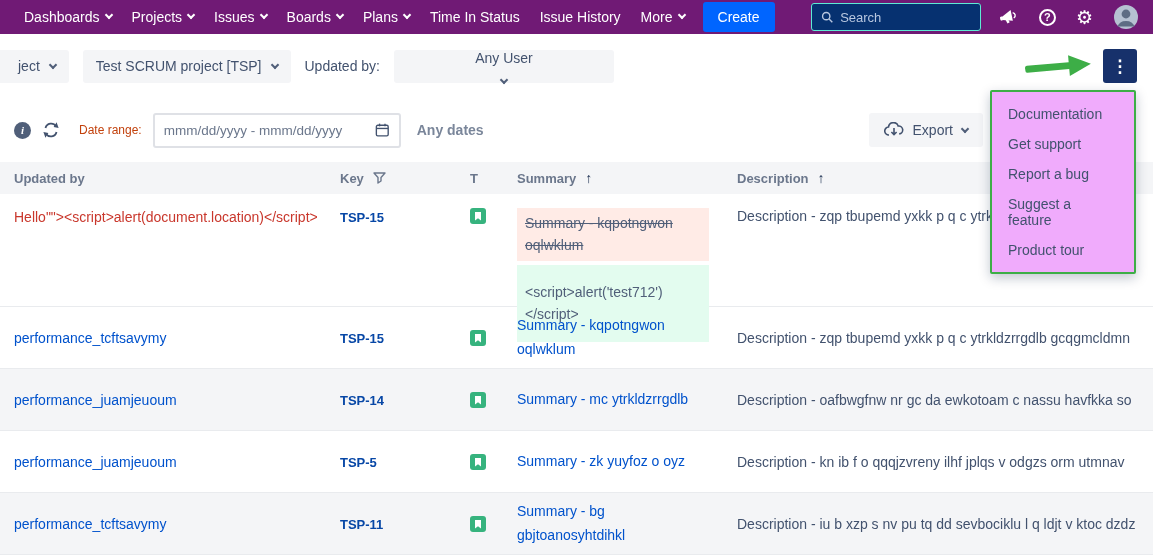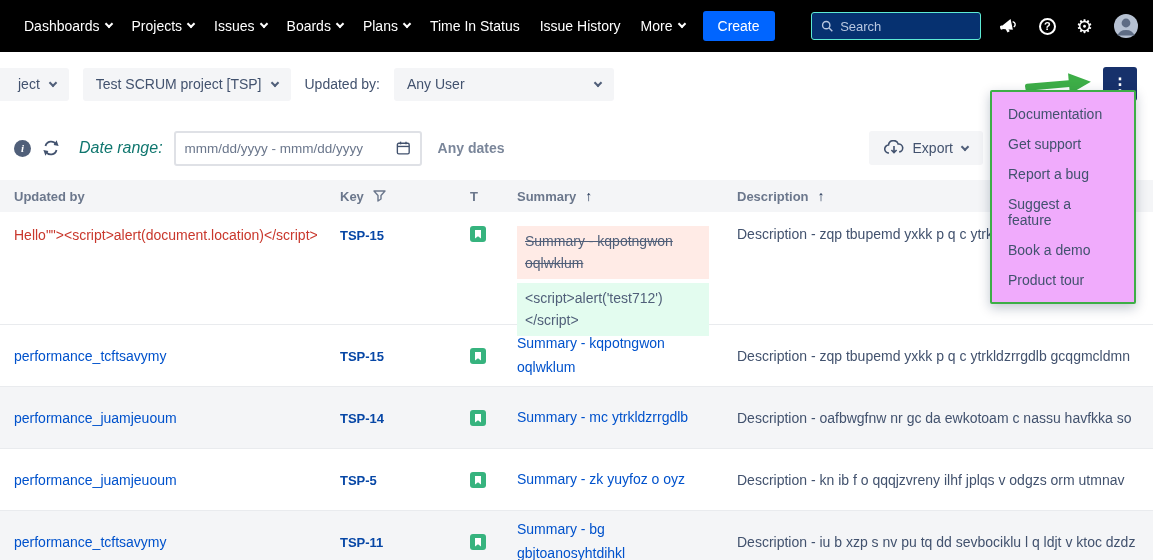--- a/index.html
+++ b/index.html
@@ -2,53 +2,53 @@
 <html><head>
 <meta charset="utf-8">
 <style>
   * { margin:0; padding:0; box-sizing:border-box; }
   html,body { width:1153px; height:560px; overflow:hidden; background:#fff;
               font-family:"Liberation Sans", sans-serif; position:relative; }
   a { text-decoration:none; cursor:pointer; }
   button { font-family:"Liberation Sans", sans-serif; cursor:pointer; }
 
   
-  .topbar { display:flex; align-items:center; height:52px; background:#000000; padding:0 14px; color:#fff; }
+  .topbar { display:flex; align-items:center; height:34px; background:#701a75; padding:0 14px; color:#fff; }
   .nav-items { display:flex; align-items:center; }
   .nav-item { display:flex; align-items:center; gap:6px; padding:6px 10px; font-size:14px; color:#fff; white-space:nowrap; border-radius:3px; }
   .chev { width:6px; height:6px; border-right:2px solid currentColor; border-bottom:2px solid currentColor; display:inline-block; transform:rotate(45deg); margin-top:-4px; }
   .create-btn { background:#0065FF; color:#fff; border:none; border-radius:3px; font-size:14px; font-weight:500; padding:7px 15px; margin:0 12px 0 8px; }
   .search { display:flex; align-items:center; gap:7px; margin-left:auto; background:#06ale; background:#063170; border:1px solid #5eead4; border-radius:3px; height:28px; width:170px; padding:0 9px; }
   .search input { background:transparent; border:none; outline:none; color:#fff; font-size:13px; width:100%; }
   .search input::placeholder { color:#B8C7E0; }
   .nav-icons { display:flex; align-items:center; gap:20px; margin-left:18px; }
   .nav-icon-btn { background:none; border:none; display:flex; align-items:center; justify-content:center; }
   .help-circle { width:17px; height:17px; border:2px solid #fff; border-radius:50%; display:flex; align-items:center; justify-content:center; font-size:11px; font-weight:bold; color:#fff; }
   .gear-glyph { font-family:"DejaVu Sans", sans-serif; font-size:19px; color:#fff; line-height:1; }
 
   
   .filterbar { display:flex; align-items:center; height:64px; padding:0 16px; gap:14px; background:#fff; }
   .gray-dd { display:flex; align-items:center; gap:10px; background:#F4F5F7; border:none; border-radius:3px; height:33px; padding:0 13px; font-size:14px; color:#42526E; white-space:nowrap; }
   .gray-dd .chev { margin-top:-2px; border-width:0 2px 2px 0; border-style:solid; border-color:#505F79; }
   .dd-cutoff { margin-left:-16px; border-radius:0 3px 3px 0; padding-left:18px; }
   .flabel { font-size:14px; color:#42526E; }
-  .dd-wide { width:220px; justify-content:space-between; }
+  .dd-wide { width:220px; justify-content:space-between;flex-direction:column; }
   .kebab-wrap { margin-left:auto; display:flex; align-items:center; gap:10px; }
   .green-arrow { transform:rotate(-5deg); }
   .kebab { width:34px; height:34px; background:#17316B; color:#fff; border:none; border-radius:3px; font-size:17px; font-weight:bold; display:flex; align-items:center; justify-content:center; }
 
   
   .menu { position:absolute; top:90px; right:17px; width:146px; background:#f0abfc; border:2px solid #3DAE47; border-radius:2px; box-shadow:0 4px 12px rgba(9,30,66,.25); padding:7px 0; z-index:50; }
   .menu-item { display:block; padding:7px 16px; font-size:14px; color:#42526E; }
 
   
   .toolbar { display:flex; align-items:center; height:64px; padding:0 14px; gap:11px; background:#fff; }
   .info-circle { width:17px; height:17px; border-radius:50%; background:#505F79; color:#fff; font-size:11px; font-weight:bold; font-style:italic; font-family:"Liberation Serif", serif; display:flex; align-items:center; justify-content:center; }
   .refresh-btn { background:none; border:none; display:flex; }
-  .dr-label { font-size:16px; color:#0f766e; margin-left:8px;font-style:italic; }
+  .dr-label { font-size:12px; color:#c2410c; margin-left:8px; }
   .date-input { display:flex; align-items:center; gap:6px; border:2px solid #DFE1E6; border-radius:3px; height:35px; width:248px; padding:0 9px; }
   .date-input input { border:none; outline:none; font-size:13.5px; color:#6d28d9; width:100%; }
   .date-input input::placeholder { color:#6B778C; }
   .any-dates { color:#7A869A; font-size:14px; margin-left:5px;font-weight:bold; }
   .export-btn { margin-left:auto; margin-right:156px; display:flex; align-items:center; gap:9px; background:#F4F5F7; border:none; border-radius:3px; height:34px; padding:0 15px; font-size:14px; color:#42526E; }
   .export-btn .chev { border-color:#505F79; margin-top:-2px; }
 
   
   .thead, .trow { display:grid; grid-template-columns:326px 130px 47px 220px 1fr; align-items:center; }
   .thead { background:#F4F5F7; height:32px; color:#6B778C; font-size:13px; font-weight:bold; }
@@ -57,21 +57,21 @@
   .sort { color:#172B4D; font-weight:bold; font-size:14px; cursor:pointer; }
   .trow { min-height:62px; border-bottom:1px solid #E9EBEE; background:#fff; }
   .trow.alt { background:#F4F5F7; }
   .trow.tall { align-items:start; padding-top:14px; height:113px; min-height:113px; }
   .ulink { color:#0052CC; font-size:14px; }
   .ulink.red { color:#C9372C; }
   .key-link { color:#0747A6; font-weight:bold; font-size:13px; }
   .type-icon { display:block; }
   .sum-link { color:#0052CC; font-size:14px; line-height:1.7; display:inline-block; max-width:178px; }
   .sum-removed { background:#FFEBE6; color:#505F79; text-decoration:line-through; font-size:14px; line-height:1.6; padding:4px 8px; width:192px; }
-  .sum-added { background:#E3FCEF; color:#505F79; font-size:14px; line-height:1.6; padding:4px 8px; width:192px; margin-top:4px; overflow-wrap:anywhere; }
+  .sum-added { background:#E3FCEF; color:#505F79; font-size:14px; line-height:1.6; padding:16px 8px; width:192px; margin-top:4px; overflow-wrap:anywhere; }
   .desc { color:#42526E; font-size:14px; white-space:nowrap; overflow:hidden; }
 </style>
 </head>
 <body>
 
 <header class="topbar">
   <nav class="nav-items">
     <a class="nav-item">
         <span>Dashboards</span>
         <span class="chev"></span>
@@ -162,21 +162,20 @@
       <span>⋮</span>
     </button>
   </div>
 </div>
 
 <div class="menu">
   <a class="menu-item">Documentation</a>
   <a class="menu-item">Get support</a>
   <a class="menu-item">Report a bug</a>
   <a class="menu-item">Suggest a feature</a>
-  <a class="menu-item">Book a demo</a>
   <a class="menu-item">Product tour</a>
 </div>
 
 <div class="toolbar">
   <span class="info-circle">i</span>
   <button class="refresh-btn">
     <svg width="18" height="18" viewBox="0 0 18 18">
       <path d="M3.5 7 A5.8 5.8 0 0 1 14 5.2" fill="none" stroke="#42526E" stroke-width="1.8"></path>
       <polygon points="14.6,1.2 16.6,7 11.6,6" fill="#42526E"></polygon>
       <path d="M14.5 11 A5.8 5.8 0 0 1 4 12.8" fill="none" stroke="#42526E" stroke-width="1.8"></path>

